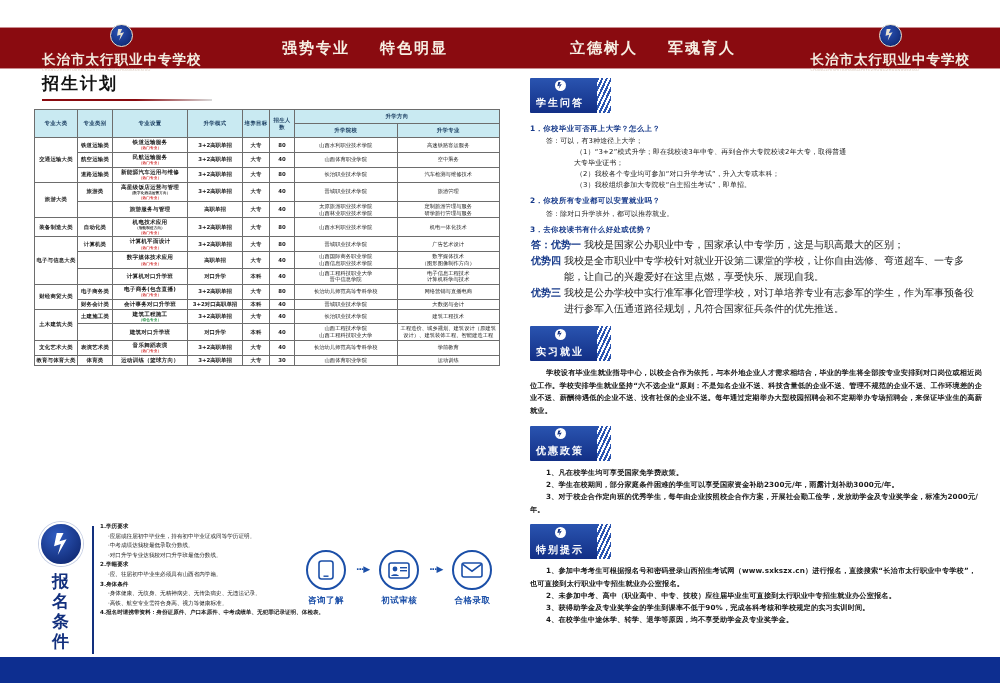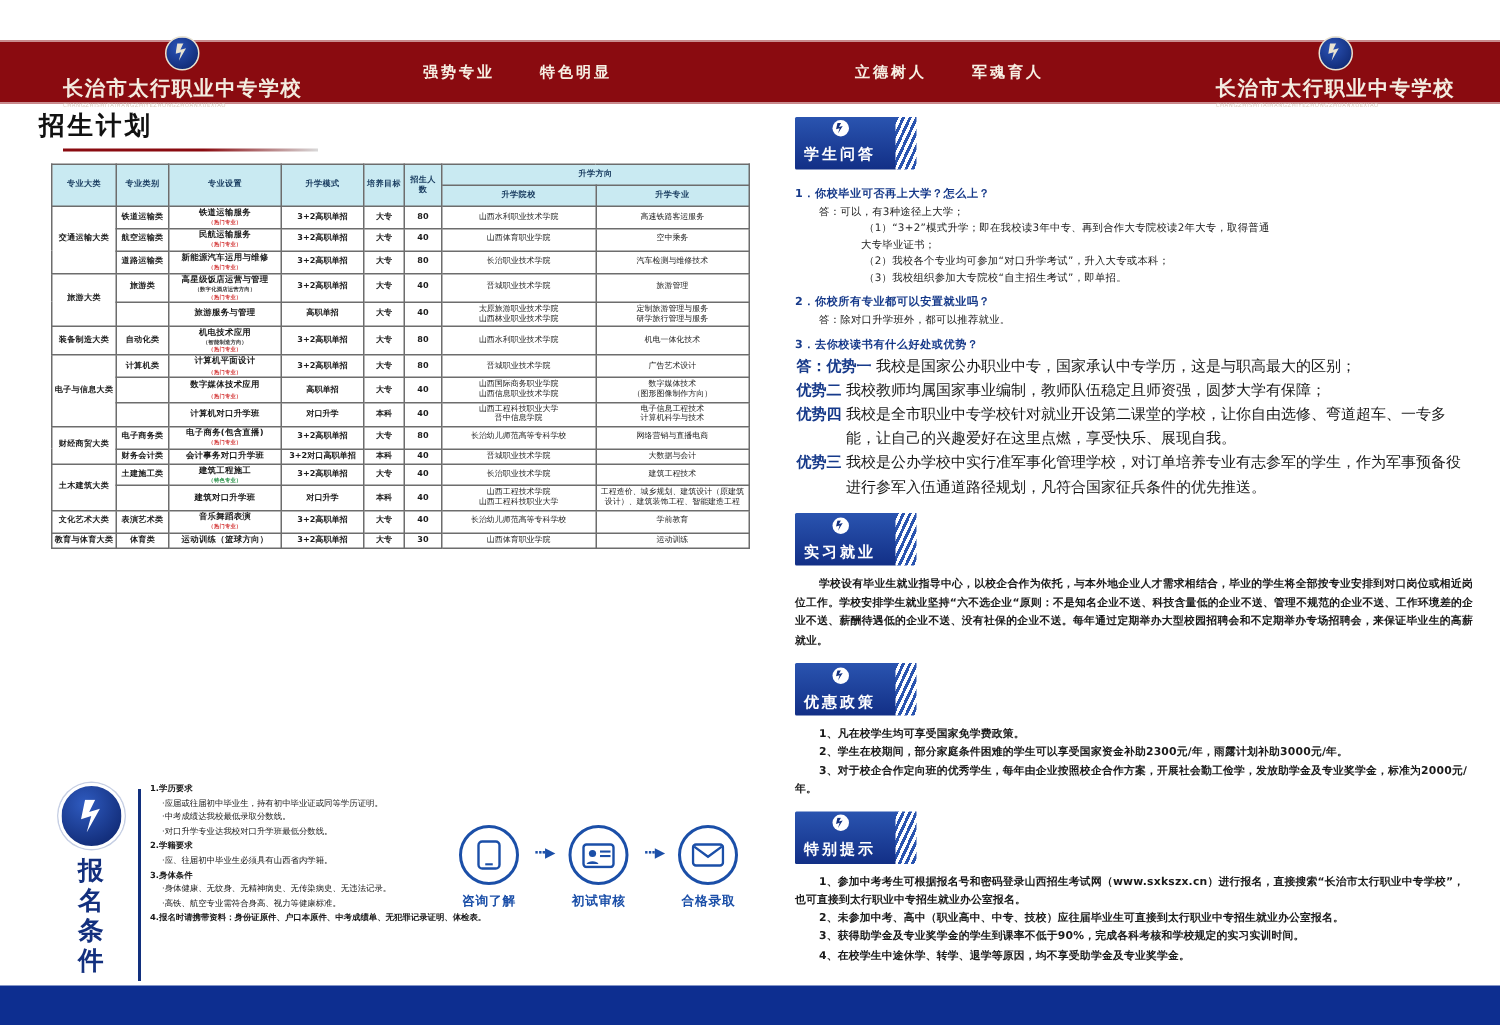--- a/index.html
+++ b/index.html
@@ -27,31 +27,31 @@
     content:"";position:absolute;left:5px;top:4px;width:10px;height:12px;
     background:#e9e3d2;
     clip-path:polygon(20% 0,62% 0,40% 38%,78% 30%,30% 100%,44% 52%,8% 60%);
   }
   .brand-cn{
     color:#f3ece0;font-size:13.5px;letter-spacing:1px;font-weight:700;
     font-family:"DejaVu Serif","Liberation Serif",serif;line-height:1.1;
   }
   .brand-en{color:#d8c9bd;font-size:3.6px;letter-spacing:.35px;margin-top:2px;}
   .slogan{
-    color:#f7f0e4;font-size:10px;font-weight:700;letter-spacing:2px;
+    color:#f7f0e4;font-size:15px;font-weight:700;letter-spacing:2px;
     font-family:"DejaVu Serif","Liberation Serif",serif;
   }
   .slogan-grp{position:absolute;display:flex;gap:30px;}
   .sl-a{left:282px;}
   .sl-b{left:570px;}
 
   
   .left-col{position:absolute;left:0;top:72px;width:510px;}
   .sec-title{
-    margin-left:26px;font-size:17px;font-weight:700;color:#111;
+    margin-left:42px;font-size:17px;font-weight:700;color:#111;
     letter-spacing:2px;padding-bottom:3px;display:inline-block;
     font-family:"DejaVu Sans","Liberation Sans",sans-serif;
   }
   .title-rule{
     margin-left:42px;width:170px;height:2px;margin-top:1px;
     background:linear-gradient(90deg,#8a0b10 0%,#8a0b10 55%,#d9d9d9 100%);
   }
 
   
   table.plan{
@@ -425,24 +425,20 @@
         <div class="q">2．你校所有专业都可以安置就业吗？</div>
         <div class="a">
           <span class="" style="display: block; font-family: Liberation Serif, serif;">答：除对口升学班外，都可以推荐就业。</span>
         </div>
         <div class="q">3．去你校读书有什么好处或优势？</div>
         <div class="adv-row">
           <span class="adv-k">答：优势一</span>
           <span class="adv-v">我校是国家公办职业中专，国家承认中专学历，这是与职高最大的区别；</span>
         </div>
         <div class="adv-row">
-          <span class="adv-k">优势二</span>
-          <span class="adv-v">我校教师均属国家事业编制，教师队伍稳定且师资强，圆梦大学有保障；</span>
-        </div>
-        <div class="adv-row">
           <span class="adv-k">优势四</span>
           <span class="adv-v">我校是全市职业中专学校针对就业开设第二课堂的学校，让你自由选修、弯道超车、一专多能，让自己的兴趣爱好在这里点燃，享受快乐、展现自我。</span>
         </div>
         <div class="adv-row">
           <span class="adv-k">优势三</span>
           <span class="adv-v">我校是公办学校中实行准军事化管理学校，对订单培养专业有志参军的学生，作为军事预备役进行参军入伍通道路径规划，凡符合国家征兵条件的优先推送。</span>
         </div>
       </div>
   </div>
 

